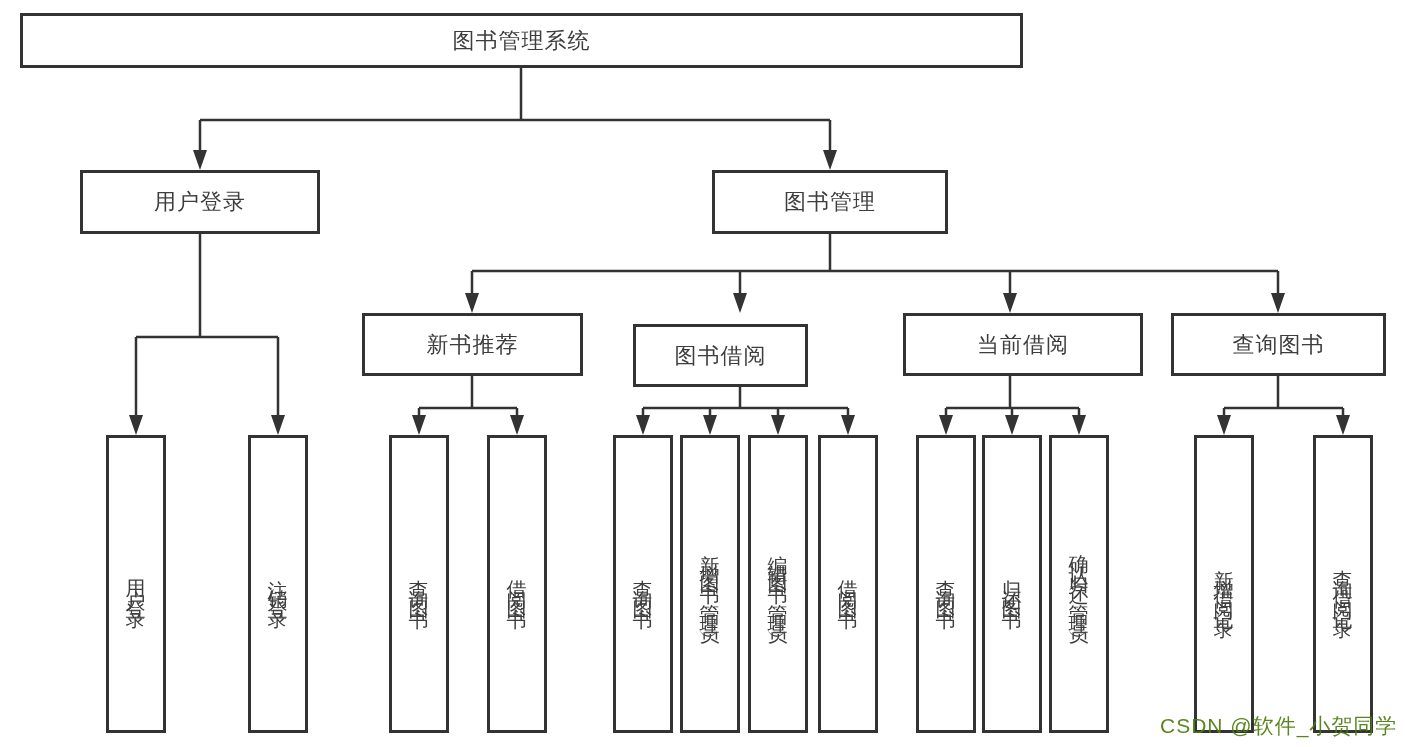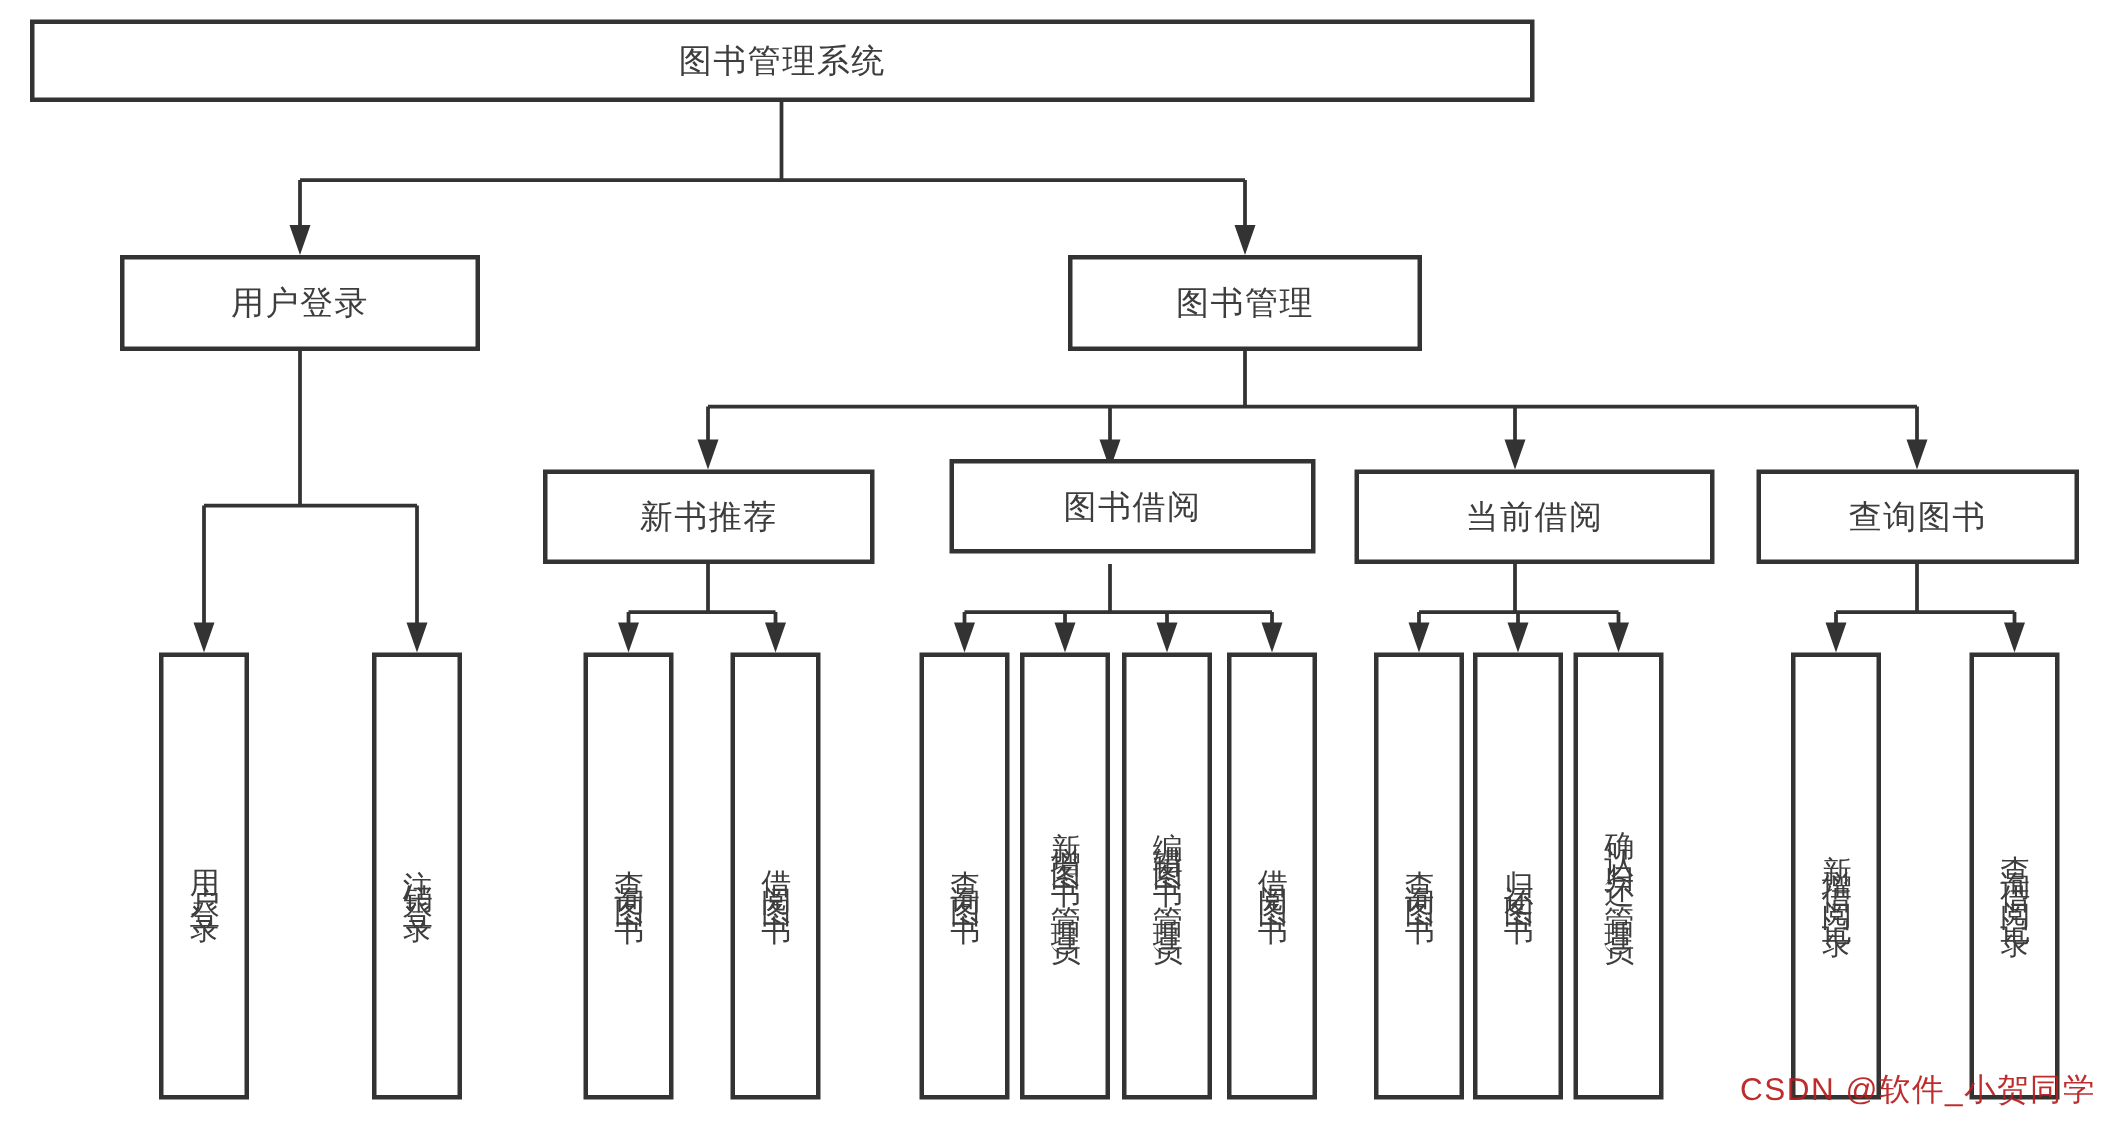--- a/index.html
+++ b/index.html
@@ -43,21 +43,21 @@
     font-size: 20px;
     line-height: 1;
     letter-spacing: 10px;
     white-space: nowrap;
   }
   .watermark {
     position: absolute;
     left: 1160px;
     top: 712px;
     font-size: 21px;
-    color: #b91c1c;
+    color: #4d7c0f;
     opacity: 0.92;
     letter-spacing: 1px;
     z-index: 5;
     white-space: nowrap;
   }
 </style>
 </head>
 <body>
 
 <div class="canvas">
@@ -95,21 +95,21 @@
   <div class="box h" style="left:80px;top:170px;width:240px;height:64px">
     <span>用户登录</span>
   </div>
   <div class="box h" style="left:712px;top:170px;width:236px;height:64px">
     <span>图书管理</span>
   </div>
 
   <div class="box h" style="left:362px;top:313px;width:221px;height:63px">
     <span>新书推荐</span>
   </div>
-  <div class="box h" style="left:633px;top:306px;width:244px;height:63px">
+  <div class="box h" style="left:633px;top:324px;width:175px;height:63px">
     <span>图书借阅</span>
   </div>
   <div class="box h" style="left:903px;top:313px;width:240px;height:63px">
     <span>当前借阅</span>
   </div>
   <div class="box h" style="left:1171px;top:313px;width:215px;height:63px">
     <span>查询图书</span>
   </div>
 
   <div class="box v" style="left:106px;top:435px;width:60px;height:298px">

